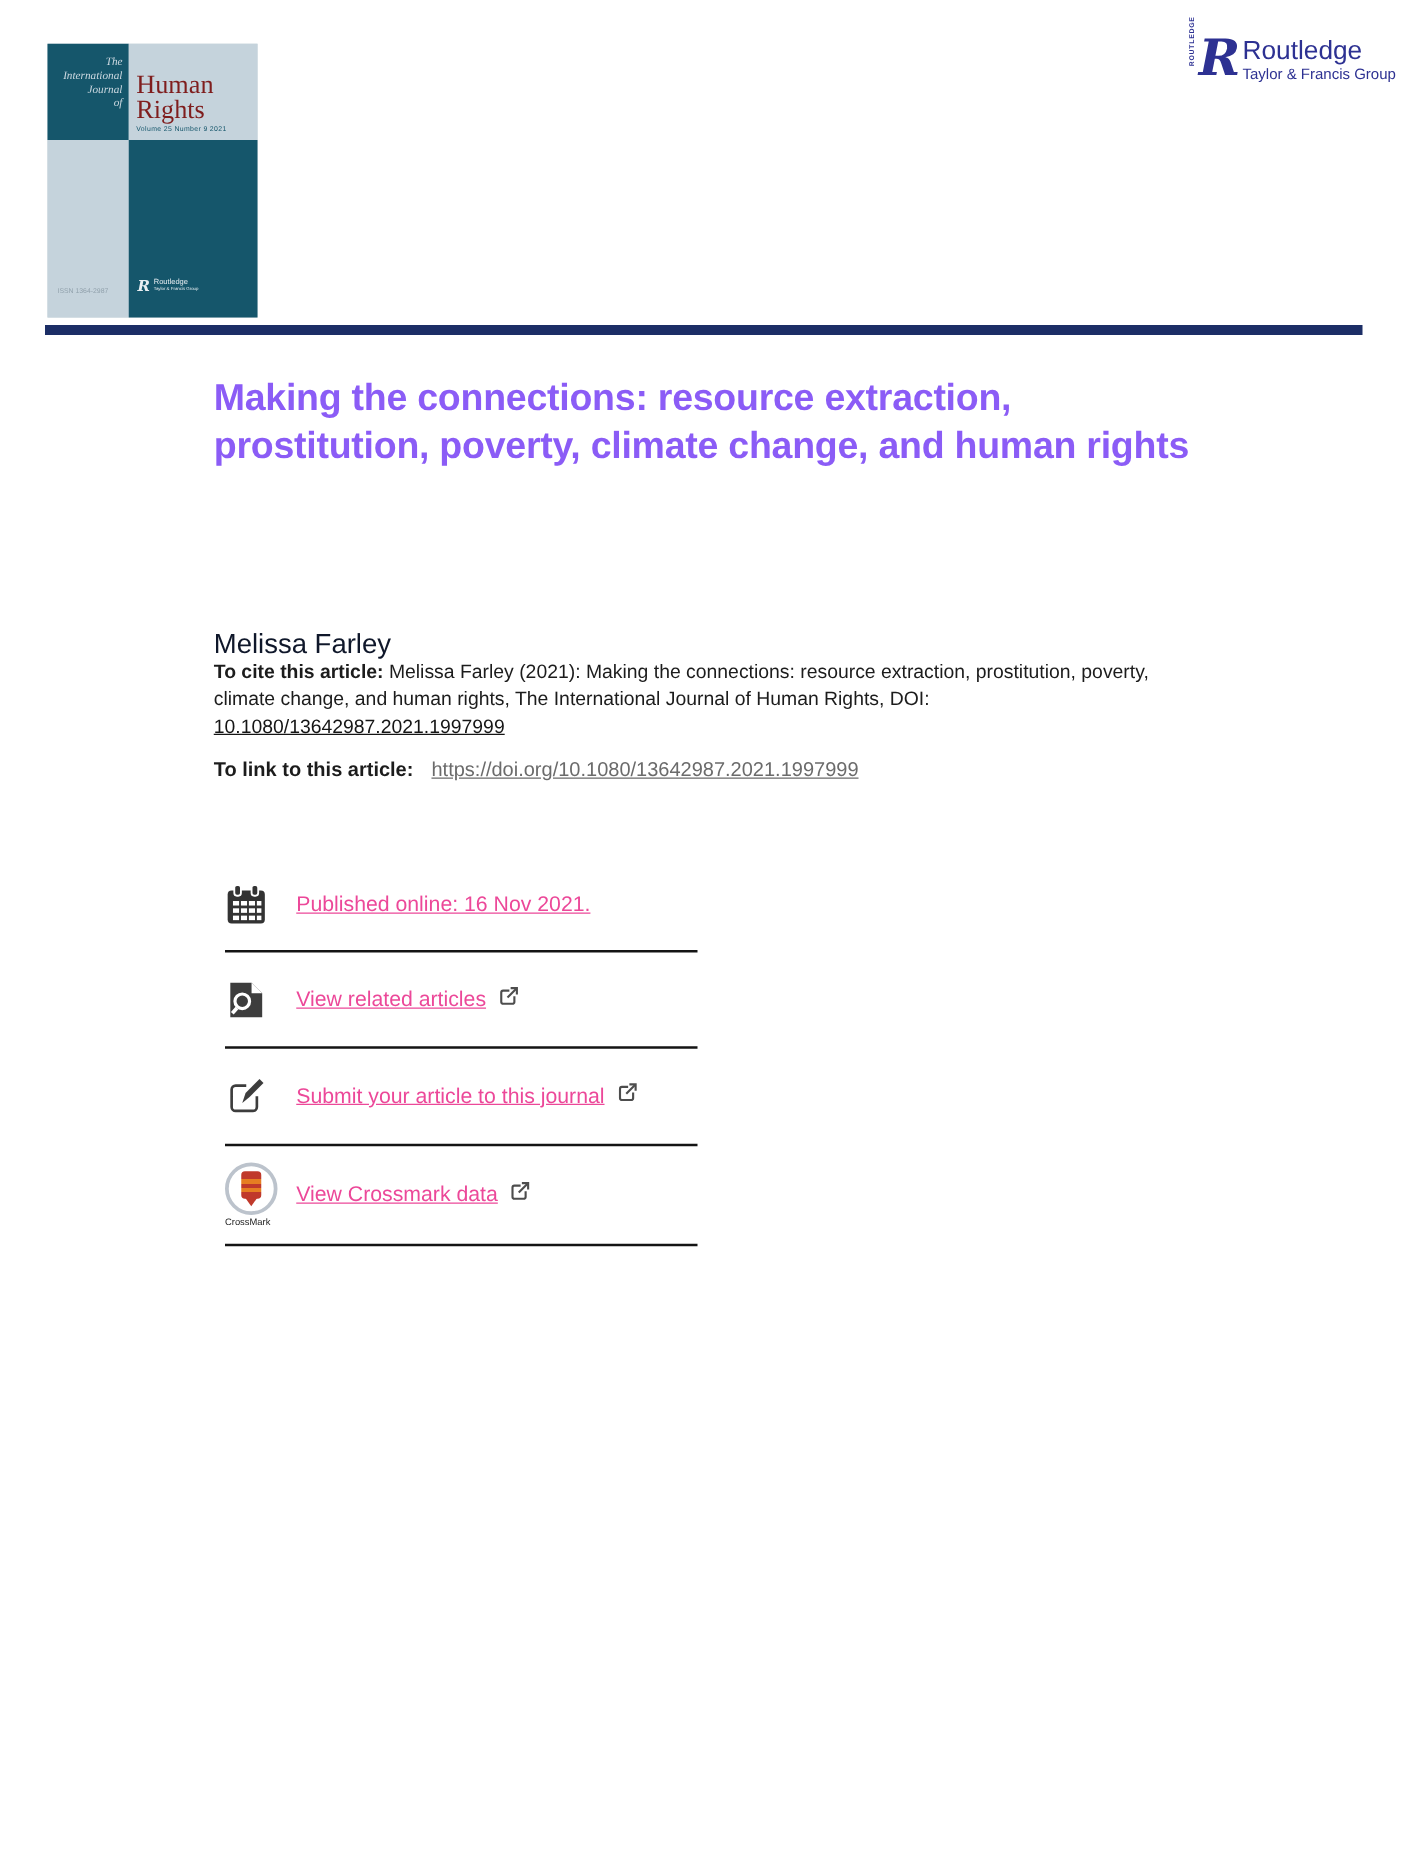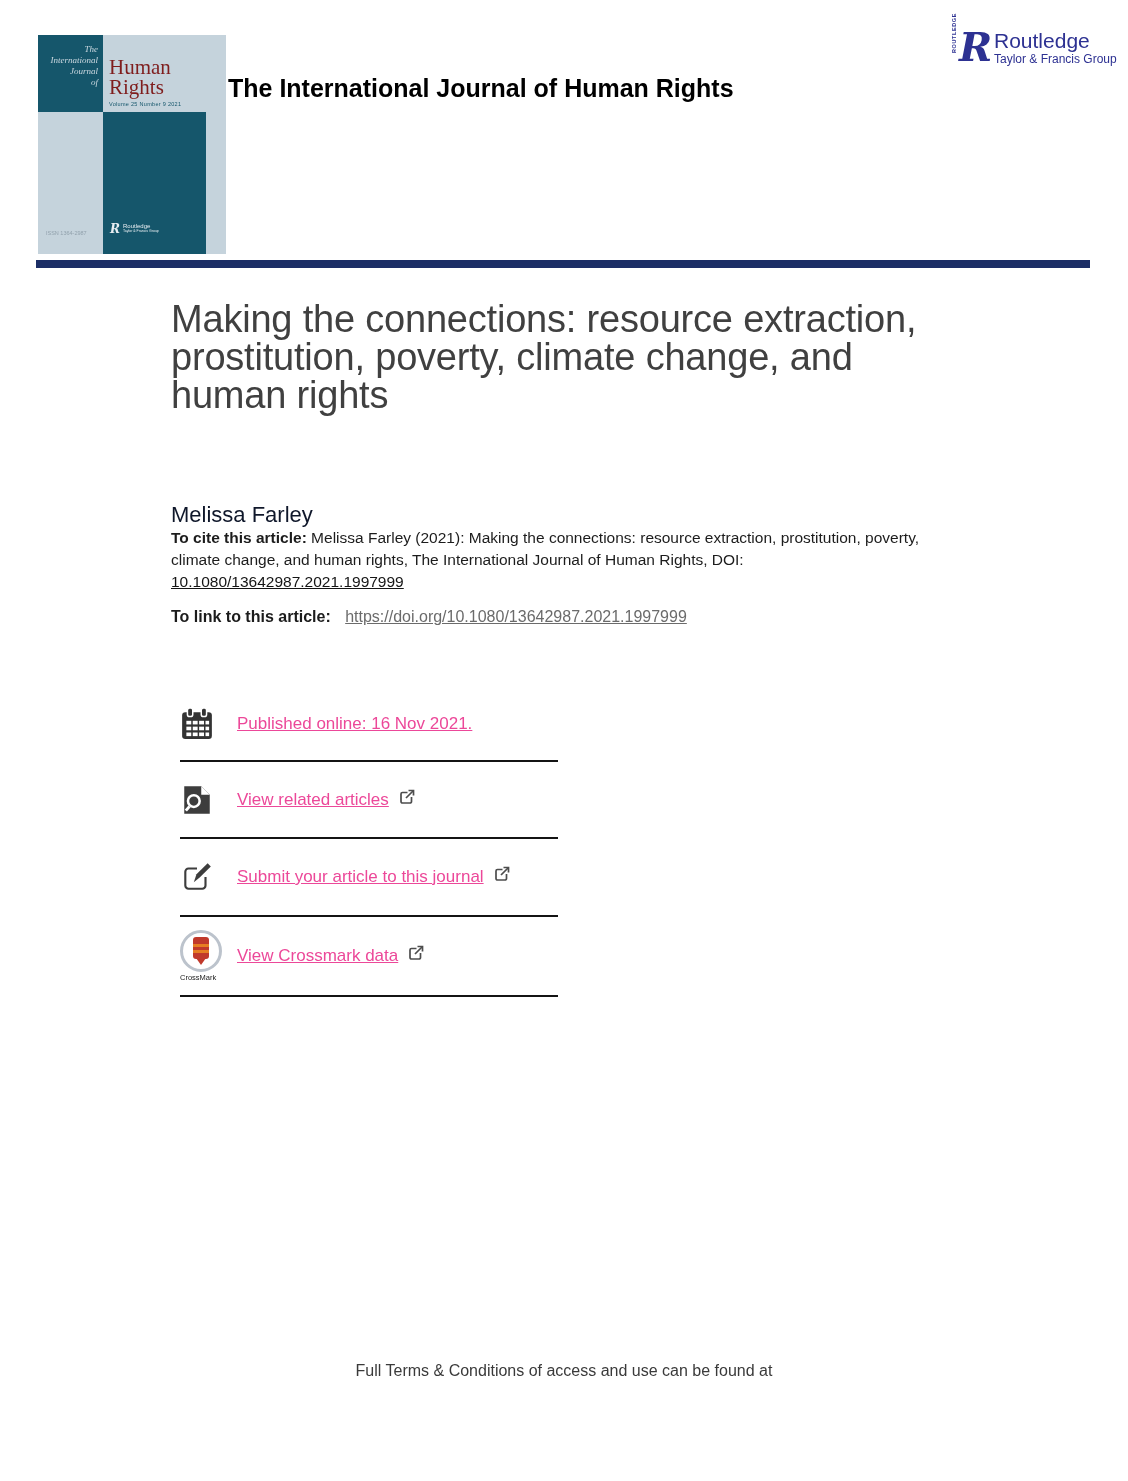--- a/index.html
+++ b/index.html
@@ -1,20 +1,20 @@
 <!DOCTYPE html>
 <html><head>
 <meta charset="utf-8">
 <style>
   html,body{margin:0;padding:0;background:#ffffff;}
   .page{position:relative;width:1128px;height:1481px;background:#ffffff;overflow:hidden;
         font-family:"Liberation Sans",sans-serif;color:#111;}
 
   
-  .cover{position:absolute;left:38px;top:35px;width:188px;height:219px;background:#c5d3dc;}
+  .cover{position:absolute;left:38px;top:35px;width:168px;height:219px;background:#c5d3dc;}
   .cover .blk{position:absolute;}
   .blk-tl{left:0;top:0;width:65px;height:77px;background:#15566b;}
   .blk-tr{left:65px;top:0;width:103px;height:77px;background:#c5d3dc;}
   .blk-bl{left:0;top:77px;width:65px;height:142px;background:#c5d3dc;}
   .blk-br{left:65px;top:77px;width:103px;height:142px;background:#15566b;}
   .cover-masthead{position:absolute;left:0;top:9px;width:60px;text-align:right;
       font-family:"Liberation Serif",serif;font-style:italic;font-size:9px;line-height:11px;color:#ccd9e1;}
   .cover-title{position:absolute;left:71px;top:22px;font-family:"Liberation Serif",serif;
       font-size:21px;line-height:20px;color:#7f1d1d;}
   .cover-vol{position:absolute;left:71px;top:66px;font-size:5.5px;color:#15566b;letter-spacing:.3px;}
@@ -35,22 +35,22 @@
   .brand-name{font-size:21px;color:#2d3192;font-weight:normal;line-height:23px;}
   .brand-tag{font-size:12px;color:#2d3192;line-height:14px;}
 
   
   .journal-title{position:absolute;left:228px;top:74px;font-size:25px;font-weight:bold;color:#000;}
   .issn-line{position:absolute;left:228px;top:238px;font-size:15.5px;font-weight:bold;color:#0d0d0d;}
   .issn-line a{color:#0d0d0d;text-decoration:underline;}
   .navy-bar{position:absolute;left:36px;top:260px;width:1054px;height:8px;background:#1c2e66;}
 
   
-  .article-title{position:absolute;left:171px;top:300px;width:795px;font-size:38px;line-height:38px;
-      font-weight:normal;color:#404040;letter-spacing:-0.2px;}
+  .article-title{position:absolute;left:171px;top:300px;width:795px;font-size:30px;line-height:38px;
+      font-weight:bold;color:#8b5cf6;letter-spacing:-0.2px;}
   .author{position:absolute;left:171px;top:458px;font-size:22px;color:#0f172a;margin-top:44px;}
   .citation{position:absolute;left:171px;top:527px;width:750px;font-size:15.5px;line-height:22px;color:#1c1c1c;}
   .citation .lbl{font-weight:bold;text-align:right;}
   .citation a{color:#151515;text-decoration:underline;}
   .linkline{position:absolute;left:171px;top:608px;font-size:16px;color:#1c1c1c;}
   .linkline .lbl{font-weight:bold;}
   .linkline a{color:#6b6b6b;text-decoration:underline;margin-left:10px;}
 
   
   .actions{position:absolute;left:180px;top:688px;width:378px;}
@@ -110,21 +110,20 @@
     <div class="brand-mark">
       <span class="brand-vert">ROUTLEDGE</span>
       <span class="brand-r">R</span>
     </div>
     <div class="brand-text">
       <div class="brand-name">Routledge</div>
       <div class="brand-tag">Taylor &amp; Francis Group</div>
     </div>
   </div>
 
-  <div class="journal-title">The International Journal of Human Rights</div>
   <div class="navy-bar"></div>
 
   <div class="article-title">Making the connections: resource extraction, prostitution, poverty, climate change, and human rights</div>
   <div class="author">Melissa Farley</div>
 
   <div class="citation">
     <span class="lbl">To cite this article:</span><span> Melissa Farley (2021): Making the connections: resource extraction, prostitution, poverty, climate change, and human rights, The International Journal of Human Rights, DOI: </span><a href="#">10.1080/13642987.2021.1997999</a>
   </div>
 
   <div class="linkline">
@@ -215,16 +214,15 @@
             <path d="M8 9 L15 2"></path>
             <path d="M10.5 1.5 H15.5 V6.5" fill="none"></path>
           </svg>
         </span>
       </span>
     </div>
 
   </div>
 
   <div class="footer">
-    <div>Full Terms &amp; Conditions of access and use can be found at</div>
   </div>
 
 </div>
 
 </body></html>

